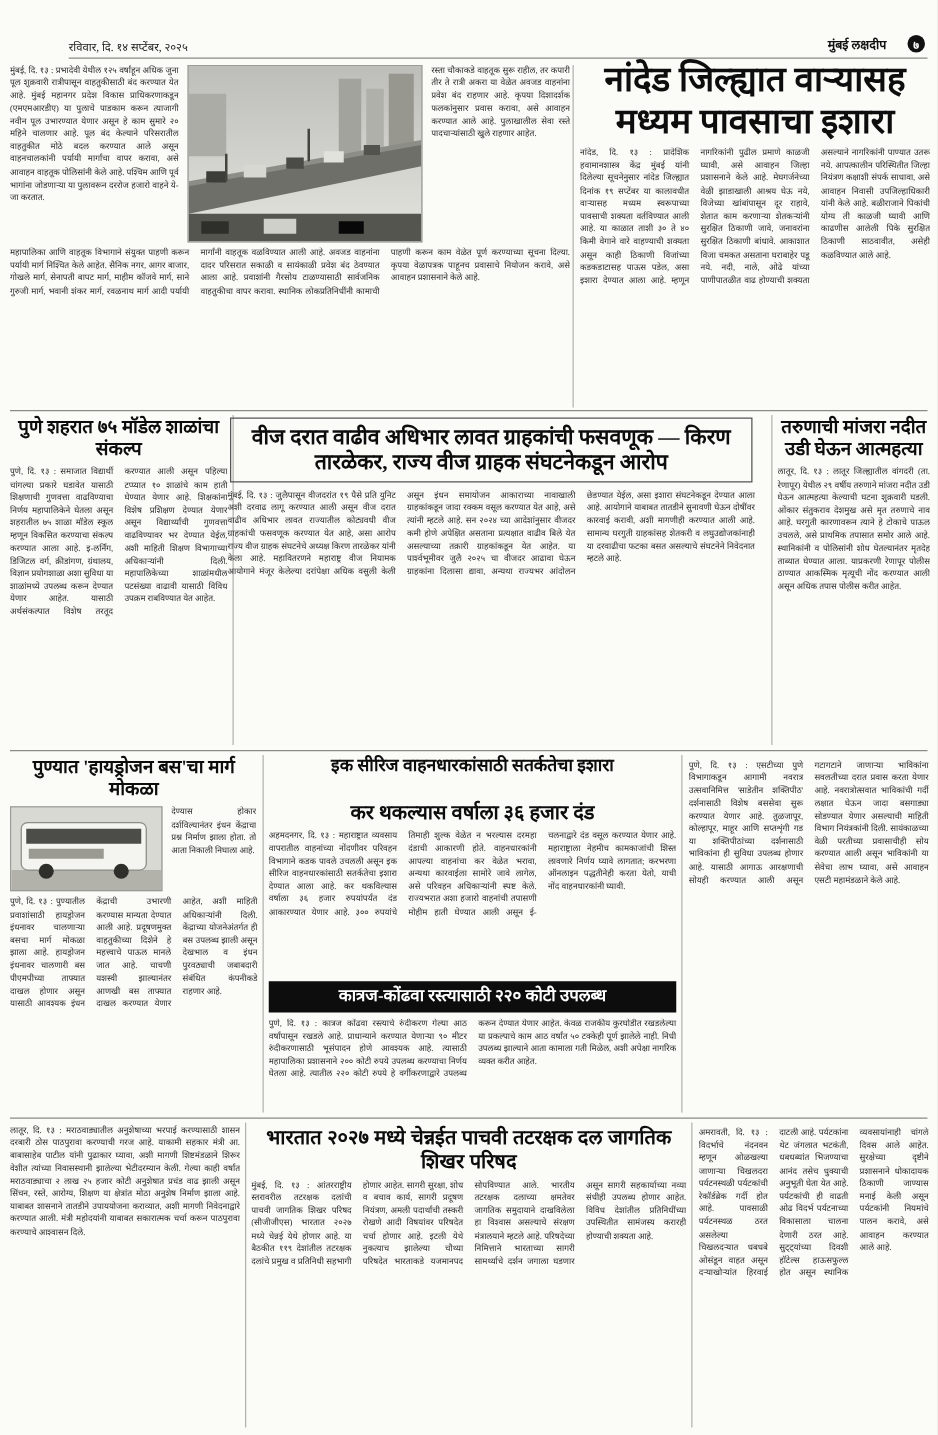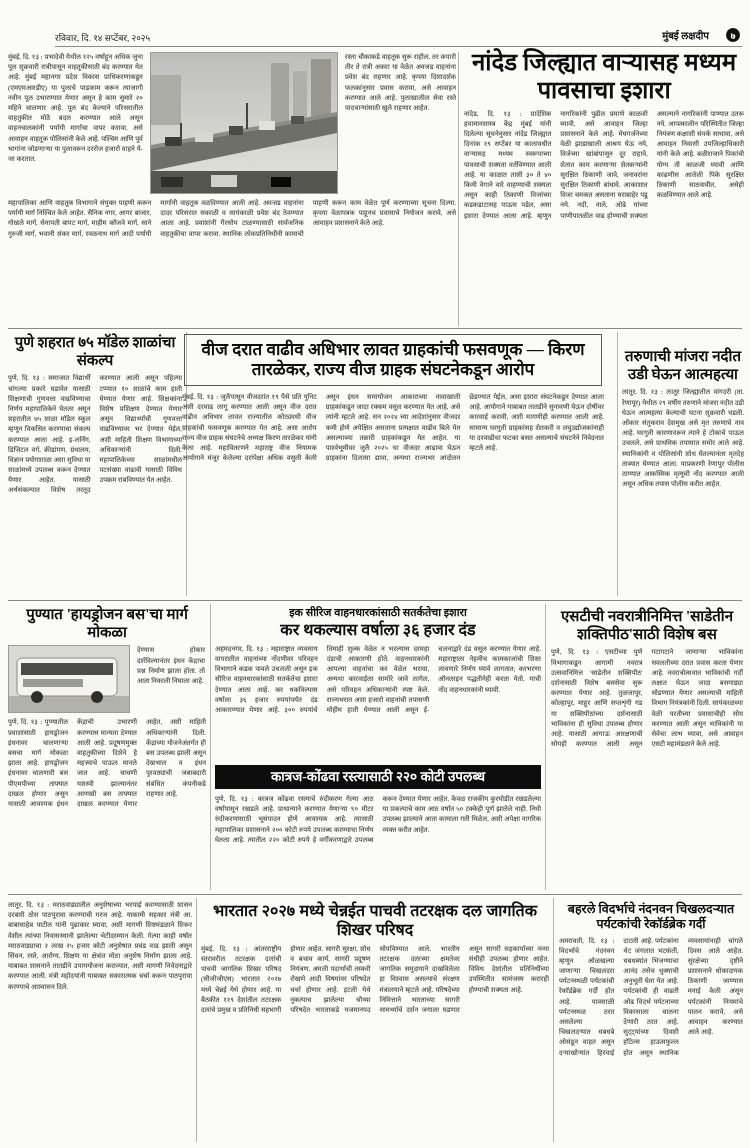--- a/index.html
+++ b/index.html
@@ -12,21 +12,21 @@
   .hrule{position:absolute;height:0;border-top:1px solid #8a8a86;}
   .vrule{position:absolute;width:0;border-left:1px solid #b3b3ae;}
   
   .hdr-date{position:absolute;left:55px;top:31px;font-size:9px;color:#222;}
   .hdr-right{position:absolute;right:10px;top:28px;font-size:10px;font-weight:bold;color:#111;display:flex;align-items:center;gap:17px;}
   .pgbadge{display:inline-flex;align-items:center;justify-content:center;width:14px;height:14px;border-radius:50%;background:#111;color:#fff;font-size:9px;font-weight:bold;}
   
   .art{position:absolute;}
   .hl{margin:0 0 4px 0;text-align:center;font-weight:bold;color:#0d0d0d;line-height:1.18;}
   .hl-xl{font-size:26px;letter-spacing:.5px;}
-  .hl-lg{font-size:24px;}
+  .hl-lg{font-size:28px;}
   .hl-md{font-size:15px;}
   .hl-sm{font-size:12.5px;}
   .hl-box{border:1.5px solid #555;padding:5px 10px;margin:0 2px 6px 2px;font-size:17px;}
   .article-body{
     font-size:6.8px;line-height:1.5;text-align:justify;color:#2a2a2a;
     overflow:hidden;column-gap:9px;
   }
   .cols-2{column-count:2;}
   .cols-3{column-count:3;}
   .cols-4{column-count:4;}
@@ -102,21 +102,21 @@
 
   <div class="vrule" style="left:186px;top:332px;height:264px;"></div>
 
   <section class="art" style="left:182px;top:334px;width:422px;">
     <h2 class="hl hl-box">वीज दरात वाढीव अधिभार लावत ग्राहकांची फसवणूक — किरण तारळेकर, राज्य वीज ग्राहक संघटनेकडून आरोप</h2>
     <div class="article-body cols-3" style="height:200px;">मुंबई, दि. १३ : जुलैपासून वीजदरांत १९ पैसे प्रति युनिट अशी दरवाढ लागू करण्यात आली असून वीज दरात वाढीव अधिभार लावत राज्यातील कोट्यवधी वीज ग्राहकांची फसवणूक करण्यात येत आहे, असा आरोप राज्य वीज ग्राहक संघटनेचे अध्यक्ष किरण तारळेकर यांनी केला आहे. महावितरणने महाराष्ट्र वीज नियामक आयोगाने मंजूर केलेल्या दरांपेक्षा अधिक वसुली केली असून इंधन समायोजन आकाराच्या नावाखाली ग्राहकांकडून जादा रक्कम वसूल करण्यात येत आहे, असे त्यांनी म्हटले आहे. सन २०२४ च्या आदेशांनुसार वीजदर कमी होणे अपेक्षित असताना प्रत्यक्षात वाढीव बिले येत असल्याच्या तक्रारी ग्राहकांकडून येत आहेत. या पार्श्वभूमीवर जुलै २०२५ चा वीजदर आढावा घेऊन ग्राहकांना दिलासा द्यावा, अन्यथा राज्यभर आंदोलन छेडण्यात येईल, असा इशारा संघटनेकडून देण्यात आला आहे. आयोगाने याबाबत तातडीने सुनावणी घेऊन दोषींवर कारवाई करावी, अशी मागणीही करण्यात आली आहे. सामान्य घरगुती ग्राहकांसह शेतकरी व लघुउद्योजकांनाही या दरवाढीचा फटका बसत असल्याचे संघटनेने निवेदनात म्हटले आहे.</div>
   </section>
 
   <div class="vrule" style="left:617px;top:332px;height:264px;"></div>
 
-  <section class="art" style="left:622px;top:348px;width:122px;">
+  <section class="art" style="left:622px;top:334px;width:122px;">
     <h2 class="hl hl-md">तरुणाची मांजरा नदीत उडी घेऊन आत्महत्या</h2>
     <div class="article-body" style="height:196px;">लातूर, दि. १३ : लातूर जिल्ह्यातील वांगदरी (ता. रेणापूर) येथील २९ वर्षीय तरुणाने मांजरा नदीत उडी घेऊन आत्महत्या केल्याची घटना शुक्रवारी घडली. ओंकार संतुकराव देशमुख असे मृत तरुणाचे नाव आहे. घरगुती कारणावरून त्याने हे टोकाचे पाऊल उचलले, असे प्राथमिक तपासात समोर आले आहे. स्थानिकांनी व पोलिसांनी शोध घेतल्यानंतर मृतदेह ताब्यात घेण्यात आला. याप्रकरणी रेणापूर पोलीस ठाण्यात आकस्मिक मृत्यूची नोंद करण्यात आली असून अधिक तपास पोलीस करीत आहेत.</div>
   </section>
 
   <div class="hrule" style="left:8px;top:600px;width:734px;"></div>
 
   <section class="art" style="left:8px;top:606px;width:198px;">
     <h2 class="hl hl-md">पुण्यात 'हायड्रोजन बस'चा मार्ग मोकळा</h2>
     <div class="row3">
       <div class="photo" style="width:120px;height:66px;">
@@ -131,47 +131,45 @@
         </svg>
       </div>
       <div class="article-body" style="width:68px;height:66px;">देण्यास होकार दर्शविल्यानंतर इंधन केंद्राचा प्रश्न निर्माण झाला होता. तो आता निकाली निघाला आहे.</div>
     </div>
     <div class="article-body cols-3" style="height:168px;">पुणे, दि. १३ : पुण्यातील प्रवाशांसाठी हायड्रोजन इंधनावर चालणाऱ्या बसचा मार्ग मोकळा झाला आहे. हायड्रोजन इंधनावर चालणारी बस पीएमपीच्या ताफ्यात दाखल होणार असून यासाठी आवश्यक इंधन केंद्राची उभारणी करण्यास मान्यता देण्यात आली आहे. प्रदूषणमुक्त वाहतुकीच्या दिशेने हे महत्त्वाचे पाऊल मानले जात आहे. चाचणी यशस्वी झाल्यानंतर आणखी बस ताफ्यात दाखल करण्यात येणार आहेत, अशी माहिती अधिकाऱ्यांनी दिली. केंद्राच्या योजनेअंतर्गत ही बस उपलब्ध झाली असून देखभाल व इंधन पुरवठ्याची जबाबदारी संबंधित कंपनीकडे राहणार आहे.</div>
   </section>
 
   <div class="vrule" style="left:210px;top:604px;height:286px;"></div>
 
   <section class="art" style="left:215px;top:606px;width:326px;">
-    <h2 class="hl" style="font-size:11px;margin-bottom:2px;">इक सीरिज वाहनधारकांसाठी सतर्कतेचा इशारा</h2>
+    <h2 class="hl" style="font-size:14px;margin-bottom:19px;">इक सीरिज वाहनधारकांसाठी सतर्कतेचा इशारा</h2>
     <h2 class="hl" style="font-size:16px;">कर थकल्यास वर्षाला ३६ हजार दंड</h2>
     <div class="article-body cols-3" style="height:116px;">अहमदनगर, दि. १३ : महाराष्ट्रात व्यवसाय वापरातील वाहनांच्या नोंदणीवर परिवहन विभागाने कडक पावले उचलली असून इक सीरिज वाहनधारकांसाठी सतर्कतेचा इशारा देण्यात आला आहे. कर थकविल्यास वर्षाला ३६ हजार रुपयांपर्यंत दंड आकारण्यात येणार आहे. ३०० रुपयांचे तिमाही शुल्क वेळेत न भरल्यास दरमहा दंडाची आकारणी होते. वाहनधारकांनी आपल्या वाहनांचा कर वेळेत भरावा, अन्यथा कारवाईला सामोरे जावे लागेल, असे परिवहन अधिकाऱ्यांनी स्पष्ट केले. राज्यभरात अशा हजारो वाहनांची तपासणी मोहीम हाती घेण्यात आली असून ई-चलनाद्वारे दंड वसूल करण्यात येणार आहे. महाराष्ट्राला नेहमीच कामकाजांची शिस्त लावणारे निर्णय घ्यावे लागतात; करभरणा ऑनलाइन पद्धतीनेही करता येतो, याची नोंद वाहनधारकांनी घ्यावी.</div>
     <div class="banner">कात्रज-कोंढवा रस्त्यासाठी २२० कोटी उपलब्ध</div>
     <div class="article-body cols-2" style="height:70px;">पुणे, दि. १३ : कात्रज कोंढवा रस्त्याचे रुंदीकरण गेल्या आठ वर्षांपासून रखडले आहे. प्राधान्याने करण्यात येणाऱ्या ९० मीटर रुंदीकरणासाठी भूसंपादन होणे आवश्यक आहे. त्यासाठी महापालिका प्रशासनाने २०० कोटी रुपये उपलब्ध करण्याचा निर्णय घेतला आहे. त्यातील २२० कोटी रुपये हे वर्गीकरणाद्वारे उपलब्ध करून देण्यात येणार आहेत. केवळ राजकीय कुरघोडीत रखडलेल्या या प्रकल्पाचे काम आठ वर्षांत ५० टक्केही पूर्ण झालेले नाही. निधी उपलब्ध झाल्याने आता कामाला गती मिळेल, अशी अपेक्षा नागरिक व्यक्त करीत आहेत.</div>
   </section>
 
   <div class="vrule" style="left:545px;top:604px;height:286px;"></div>
 
   <section class="art" style="left:551px;top:608px;width:192px;">
-    <h2 class="hl hl-md">एसटीची नवरात्रीनिमित्त 'साडेतीन शक्तिपीठ'साठी विशेष बस</h2>
     <div class="article-body cols-2" style="height:216px;">पुणे, दि. १३ : एसटीच्या पुणे विभागाकडून आगामी नवरात्र उत्सवानिमित्त 'साडेतीन शक्तिपीठ' दर्शनासाठी विशेष बससेवा सुरू करण्यात येणार आहे. तुळजापूर, कोल्हापूर, माहूर आणि सप्तशृंगी गड या शक्तिपीठांच्या दर्शनासाठी भाविकांना ही सुविधा उपलब्ध होणार आहे. यासाठी आगाऊ आरक्षणाची सोयही करण्यात आली असून गटागटाने जाणाऱ्या भाविकांना सवलतीच्या दरात प्रवास करता येणार आहे. नवरात्रोत्सवात भाविकांची गर्दी लक्षात घेऊन जादा बसगाड्या सोडण्यात येणार असल्याची माहिती विभाग नियंत्रकांनी दिली. सायंकाळच्या वेळी परतीच्या प्रवासाचीही सोय करण्यात आली असून भाविकांनी या सेवेचा लाभ घ्यावा, असे आवाहन एसटी महामंडळाने केले आहे.</div>
   </section>
 
   <div class="hrule" style="left:8px;top:894px;width:734px;"></div>
 
   <section class="art" style="left:8px;top:900px;width:184px;">
     <div class="article-body" style="height:190px;">लातूर, दि. १३ : मराठवाड्यातील अनुशेषाच्या भरपाई करण्यासाठी शासन दरबारी ठोस पाठपुरावा करण्याची गरज आहे. याकामी सहकार मंत्री आ. बाबासाहेब पाटील यांनी पुढाकार घ्यावा, अशी मागणी शिष्टमंडळाने शिरूर वेशीत त्यांच्या निवासस्थानी झालेल्या भेटीदरम्यान केली. गेल्या काही वर्षांत मराठवाड्याचा २ लाख २५ हजार कोटी अनुशेषात प्रचंड वाढ झाली असून सिंचन, रस्ते, आरोग्य, शिक्षण या क्षेत्रांत मोठा अनुशेष निर्माण झाला आहे. याबाबत शासनाने तातडीने उपाययोजना कराव्यात, अशी मागणी निवेदनाद्वारे करण्यात आली. मंत्री महोदयांनी याबाबत सकारात्मक चर्चा करून पाठपुरावा करण्याचे आश्वासन दिले.</div>
   </section>
 
   <div class="vrule" style="left:196px;top:898px;height:244px;"></div>
 
   <section class="art" style="left:201px;top:902px;width:348px;">
     <h2 class="hl" style="font-size:16px;font-family:'Liberation Sans','DejaVu Sans',sans-serif;">भारतात २०२७ मध्ये चेन्नईत पाचवी तटरक्षक दल जागतिक शिखर परिषद</h2>
     <div class="article-body cols-4" style="height:208px;">मुंबई, दि. १३ : आंतरराष्ट्रीय स्तरावरील तटरक्षक दलांची पाचवी जागतिक शिखर परिषद (सीजीजीएस) भारतात २०२७ मध्ये चेन्नई येथे होणार आहे. या बैठकीत ११९ देशांतील तटरक्षक दलांचे प्रमुख व प्रतिनिधी सहभागी होणार आहेत. सागरी सुरक्षा, शोध व बचाव कार्य, सागरी प्रदूषण नियंत्रण, अमली पदार्थांची तस्करी रोखणे आदी विषयांवर परिषदेत चर्चा होणार आहे. इटली येथे नुकत्याच झालेल्या चौथ्या परिषदेत भारताकडे यजमानपद सोपविण्यात आले. भारतीय तटरक्षक दलाच्या क्षमतेवर जागतिक समुदायाने दाखविलेला हा विश्वास असल्याचे संरक्षण मंत्रालयाने म्हटले आहे. परिषदेच्या निमित्ताने भारताच्या सागरी सामर्थ्याचे दर्शन जगाला घडणार असून सागरी सहकार्याच्या नव्या संधीही उपलब्ध होणार आहेत. विविध देशांतील प्रतिनिधींच्या उपस्थितीत सामंजस्य करारही होण्याची शक्यता आहे.</div>
   </section>
 
   <div class="vrule" style="left:553px;top:898px;height:244px;"></div>
 
   <section class="art" style="left:559px;top:902px;width:184px;">
-    <h2 class="hl hl-sm">बहरले विदर्भाचे नंदनवन चिखलदऱ्यात पर्यटकांची रेकॉर्डब्रेक गर्दी</h2>
     <div class="article-body cols-3" style="height:200px;">अमरावती, दि. १३ : विदर्भाचे नंदनवन म्हणून ओळखल्या जाणाऱ्या चिखलदरा पर्यटनस्थळी पर्यटकांची रेकॉर्डब्रेक गर्दी होत आहे. पावसाळी पर्यटनस्थळ ठरत असलेल्या चिखलदऱ्यात धबधबे ओसंडून वाहत असून दऱ्याखोऱ्यांत हिरवाई दाटली आहे. पर्यटकांना थेट जंगलात भटकंती, धबधब्यांत भिजण्याचा आनंद तसेच धुक्याची अनुभूती घेता येत आहे. पर्यटकांची ही वाढती ओढ विदर्भ पर्यटनाच्या विकासाला चालना देणारी ठरत आहे. सुट्ट्यांच्या दिवशी हॉटेल्स हाऊसफुल्ल होत असून स्थानिक व्यवसायांनाही चांगले दिवस आले आहेत. सुरक्षेच्या दृष्टीने प्रशासनाने धोकादायक ठिकाणी जाण्यास मनाई केली असून पर्यटकांनी नियमांचे पालन करावे, असे आवाहन करण्यात आले आहे.</div>
   </section>
 
 </div>
 
 </body></html>

